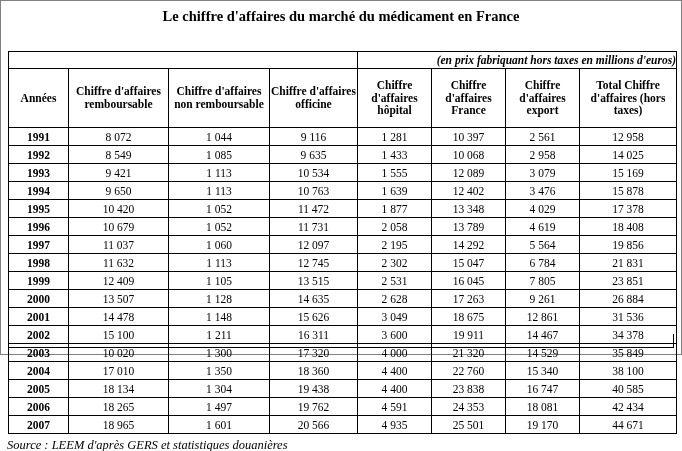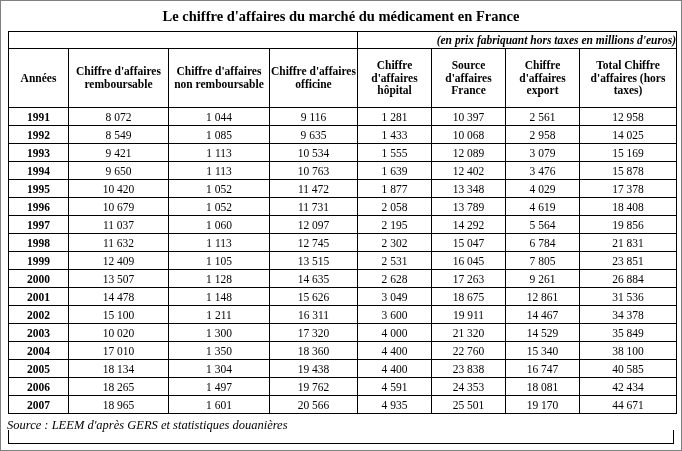--- a/index.html
+++ b/index.html
@@ -10,36 +10,37 @@
     width: 682px;
     height: 451px;
     background: #ffffff;
     font-family: "Liberation Serif", serif;
     color: #000000;
     overflow: hidden;
   }
   .page {
     position: relative;
     width: 682px;
-    height: 451px;
+    height: 355px;
     box-sizing: border-box;
     border: 1px solid #808080;
     background: #ffffff;
   }
   .title {
     text-align: center;
     font-weight: bold;
     font-size: 14.5px;
     font-family: "Liberation Serif", serif;
     padding: 7px 0 6px 0;
     letter-spacing: 0px;
   }
   .table-wrap {
     padding: 0 7px;
     box-sizing: border-box;
+    margin-top: 20px;
   }
   table.data {
     border-collapse: collapse;
     width: 668px;
     table-layout: fixed;
     font-family: "Liberation Serif", serif;
   }
   table.data td, table.data th {
     border: 1px solid #000000;
     padding: 0;
@@ -122,21 +123,21 @@
         <tr class="note-row">
           <td class="blank-cell" colspan="4"></td>
           <td class="note-cell" colspan="4">(en prix fabriquant hors taxes en millions d'euros)</td>
         </tr>
         <tr>
           <th class="col-head">Années</th>
           <th class="col-head">Chiffre d'affaires remboursable</th>
           <th class="col-head">Chiffre d'affaires non remboursable</th>
           <th class="col-head">Chiffre d'affaires officine</th>
           <th class="col-head">Chiffre d'affaires hôpital</th>
-          <th class="col-head">Source d'affaires France</th>
+          <th class="col-head">Chiffre d'affaires France</th>
           <th class="col-head">Chiffre d'affaires export</th>
           <th class="col-head">Total Chiffre d'affaires (hors taxes)</th>
         </tr>
       </thead>
       <tbody>
         <tr>
           <td class="year">1991</td>
           <td class="num">8 072</td>
           <td class="num">1 044</td>
           <td class="num">9 116</td>

